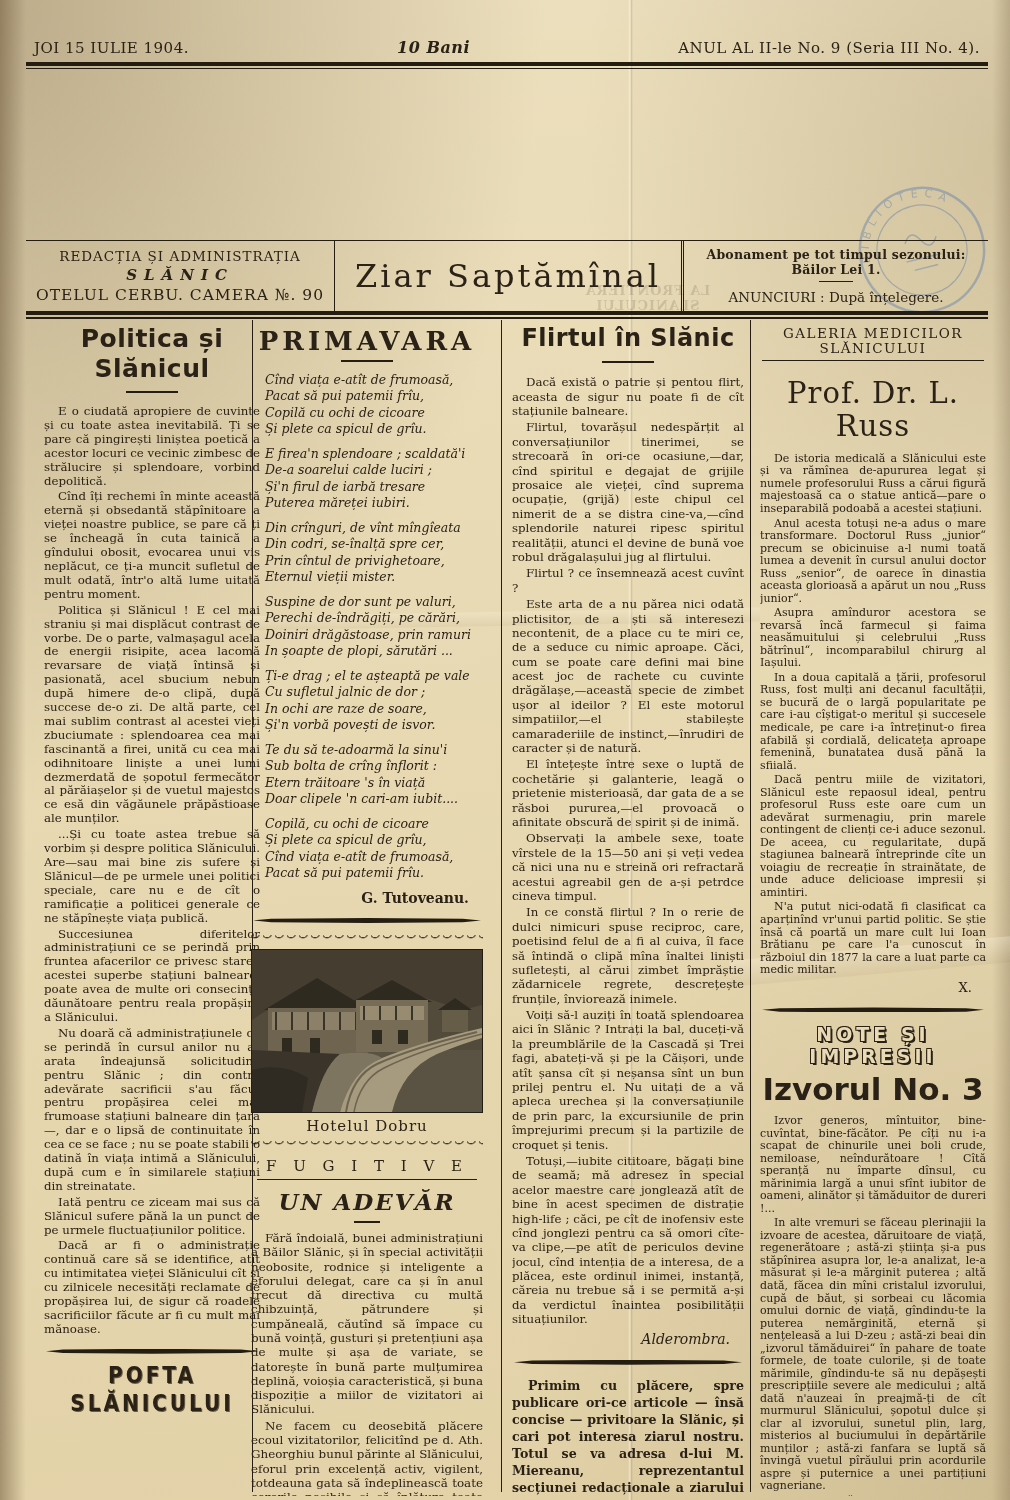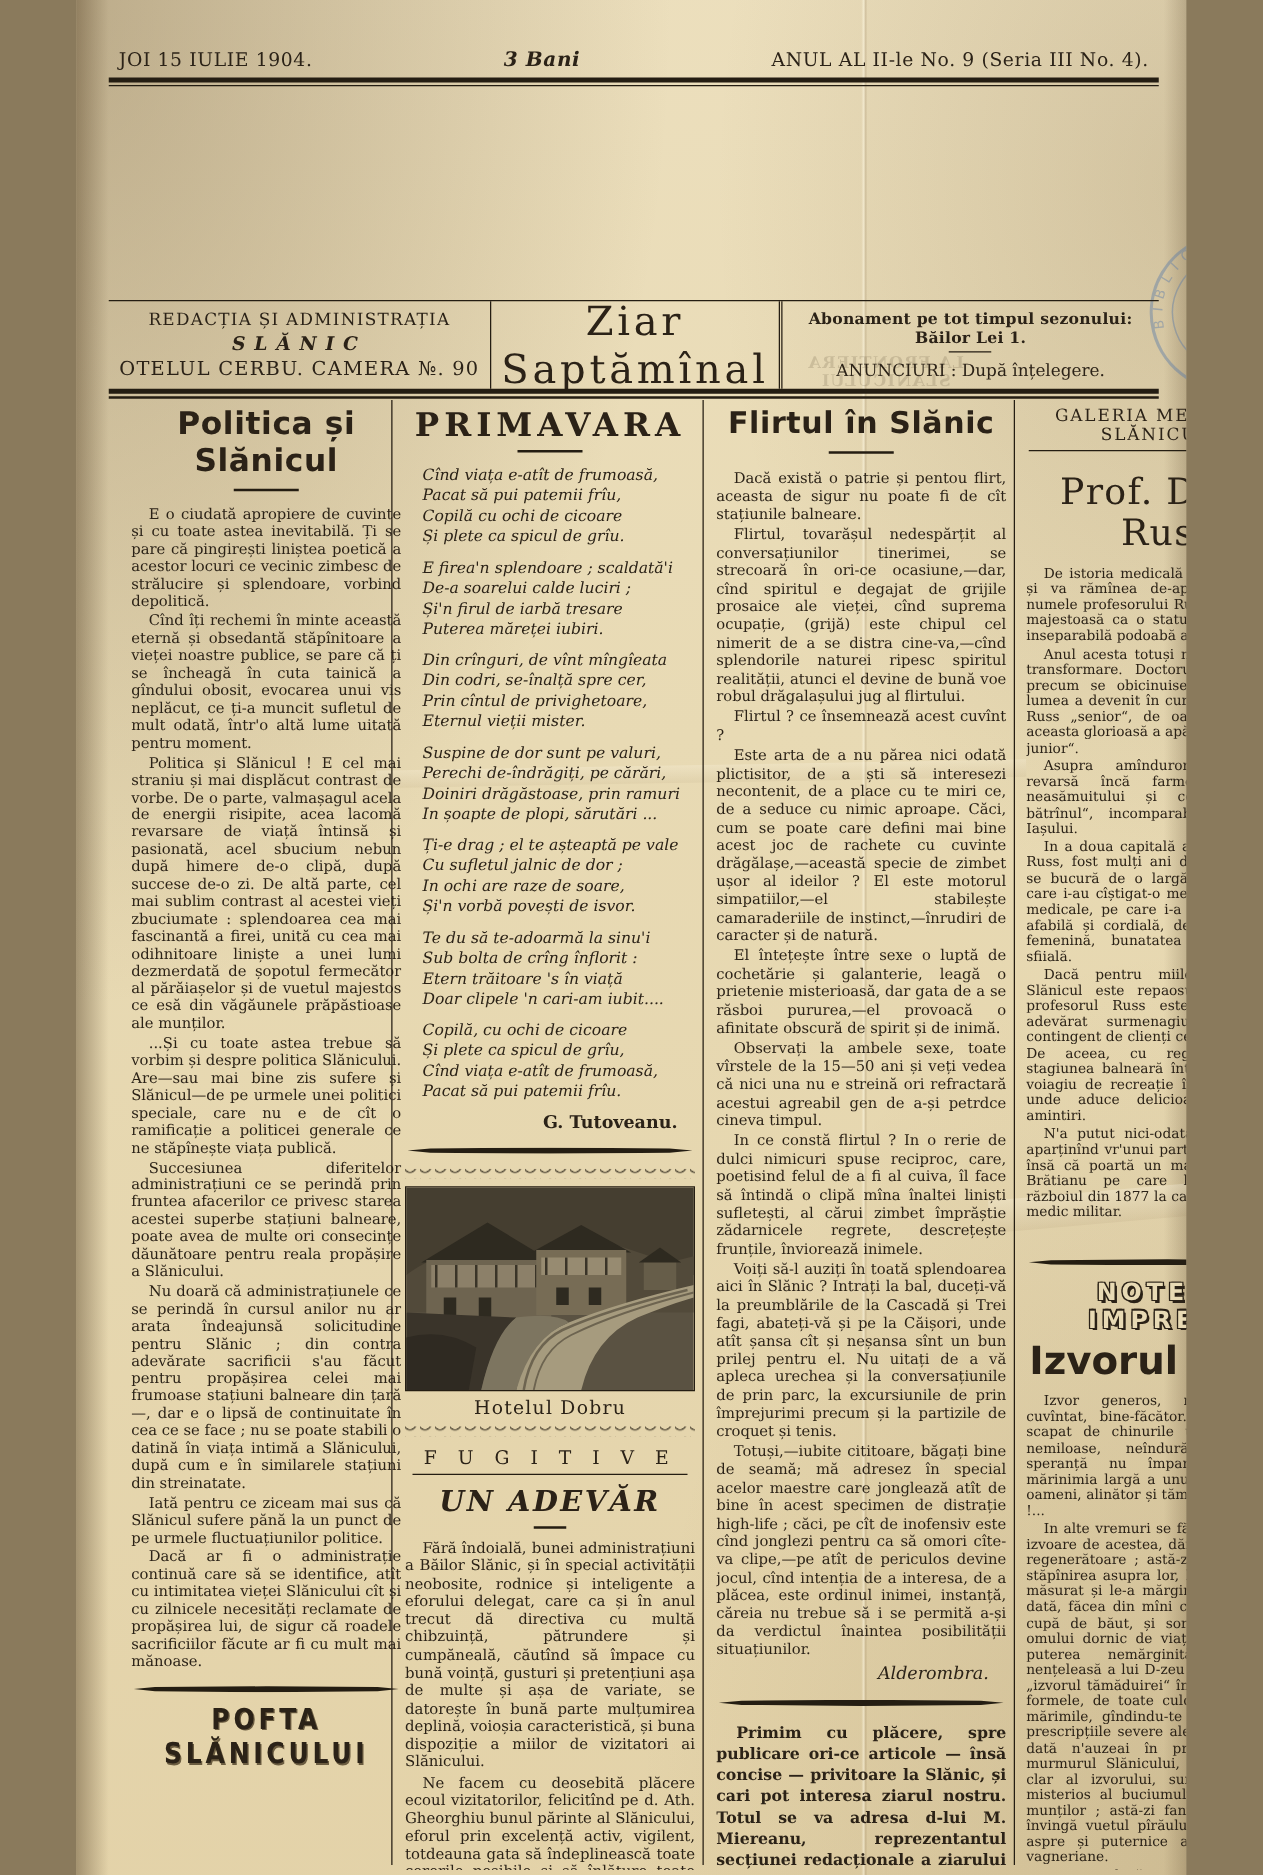--- a/index.html
+++ b/index.html
@@ -1,17 +1,17 @@
 <!DOCTYPE html>
 <html><head>
 <meta charset="utf-8">
 <style>
   html,body{margin:0;padding:0;background:#8a7a5c;}
   #page{
-    position:relative;width:888px;height:1500px;margin:0 auto;overflow:hidden;
+    position:relative;width:1010px;height:1500px;margin:0 auto;overflow:hidden;
     background:
       radial-gradient(ellipse at 0% 0%, rgba(110,88,55,.38), transparent 38%),
       radial-gradient(ellipse at 100% 10%, rgba(120,98,62,.22), transparent 30%),
       radial-gradient(ellipse at 100% 100%, rgba(120,98,62,.20), transparent 35%),
       linear-gradient(90deg, rgba(85,66,40,.45) 0px, rgba(85,66,40,0) 26px),
       linear-gradient(270deg, rgba(85,66,40,.25) 0px, rgba(85,66,40,0) 18px),
       linear-gradient(175deg,#ecdfbd 0%,#e8dab4 40%,#e3d2a8 100%);
     color:#2b2217;
     font-family:"DejaVu Serif","Liberation Serif",serif;
   }
@@ -48,21 +48,21 @@
   .red3{font-size:15.5px;letter-spacing:1px;}
   .ziar{font-size:32px;letter-spacing:3px;}
   .abo{font-size:12.5px;font-weight:bold;letter-spacing:.2px;}
   .anun{font-size:13.5px;margin-top:3px;}
   .minirule{width:34px;height:2px;background:#241d12;margin:4px auto;}
 
   
   .vrule{position:absolute;top:320px;height:1172px;width:1px;background:#241d12;}
   .col{position:absolute;top:324px;height:1172px;overflow:hidden;text-align:justify;}
   #col1{left:44px;width:216px;font-size:11.8px;line-height:1.18;}
-  #col2{left:263px;width:232px;}
+  #col2{left:251px;width:232px;}
   #col3{left:512px;width:232px;font-size:11.8px;line-height:1.22;}
   #col4{left:760px;width:226px;font-size:11px;line-height:1.14;}
   .col p{margin:0 0 2px 0;text-indent:14px;}
   .headline1{font-family:"DejaVu Sans","Liberation Sans",sans-serif;font-weight:bold;font-size:27px;text-align:center;text-indent:0;margin:0 0 6px 0;letter-spacing:.5px;}
   .divider{width:52px;height:2px;background:#241d12;margin:8px auto 12px auto;}
   .taper{height:5px;background:#241d12;margin:12px 2px;
     clip-path:polygon(0 48%,8% 16%,50% 0,92% 16%,100% 48%,92% 84%,50% 100%,8% 84%);}
   .wavy{height:8px;margin:6px 0;background:
     radial-gradient(circle at 4px -2px, transparent 4px, #241d12 4.5px, transparent 6px) repeat-x;
     background-size:12px 8px;opacity:.85;}
@@ -100,21 +100,21 @@
 <body>
 
 <div id="page">
 
   <div class="crease v1"></div>
   <div class="crease h1"></div>
   <div class="crease d1"></div>
 
   <div class="topbar">
     <span>JOI 15 IULIE 1904.</span>
-    <span class="price">3 Bani</span>
+    <span class="price">10 Bani</span>
     <span>ANUL AL II-le No. 9 (Seria III No. 4).</span>
   </div>
   <div class="hrule" style="top:62px;height:4px;"></div>
   <div class="hrule" style="top:68px;height:1px;"></div>
 
 
   <svg class="stamp" viewBox="0 0 140 160">
     <g transform="rotate(-14 70 80)" stroke="#5577aa" fill="none" opacity=".75">
       <circle cx="70" cy="80" r="62" stroke-width="2.5"></circle>
       <circle cx="70" cy="80" r="45" stroke-width="1.2"></circle>

